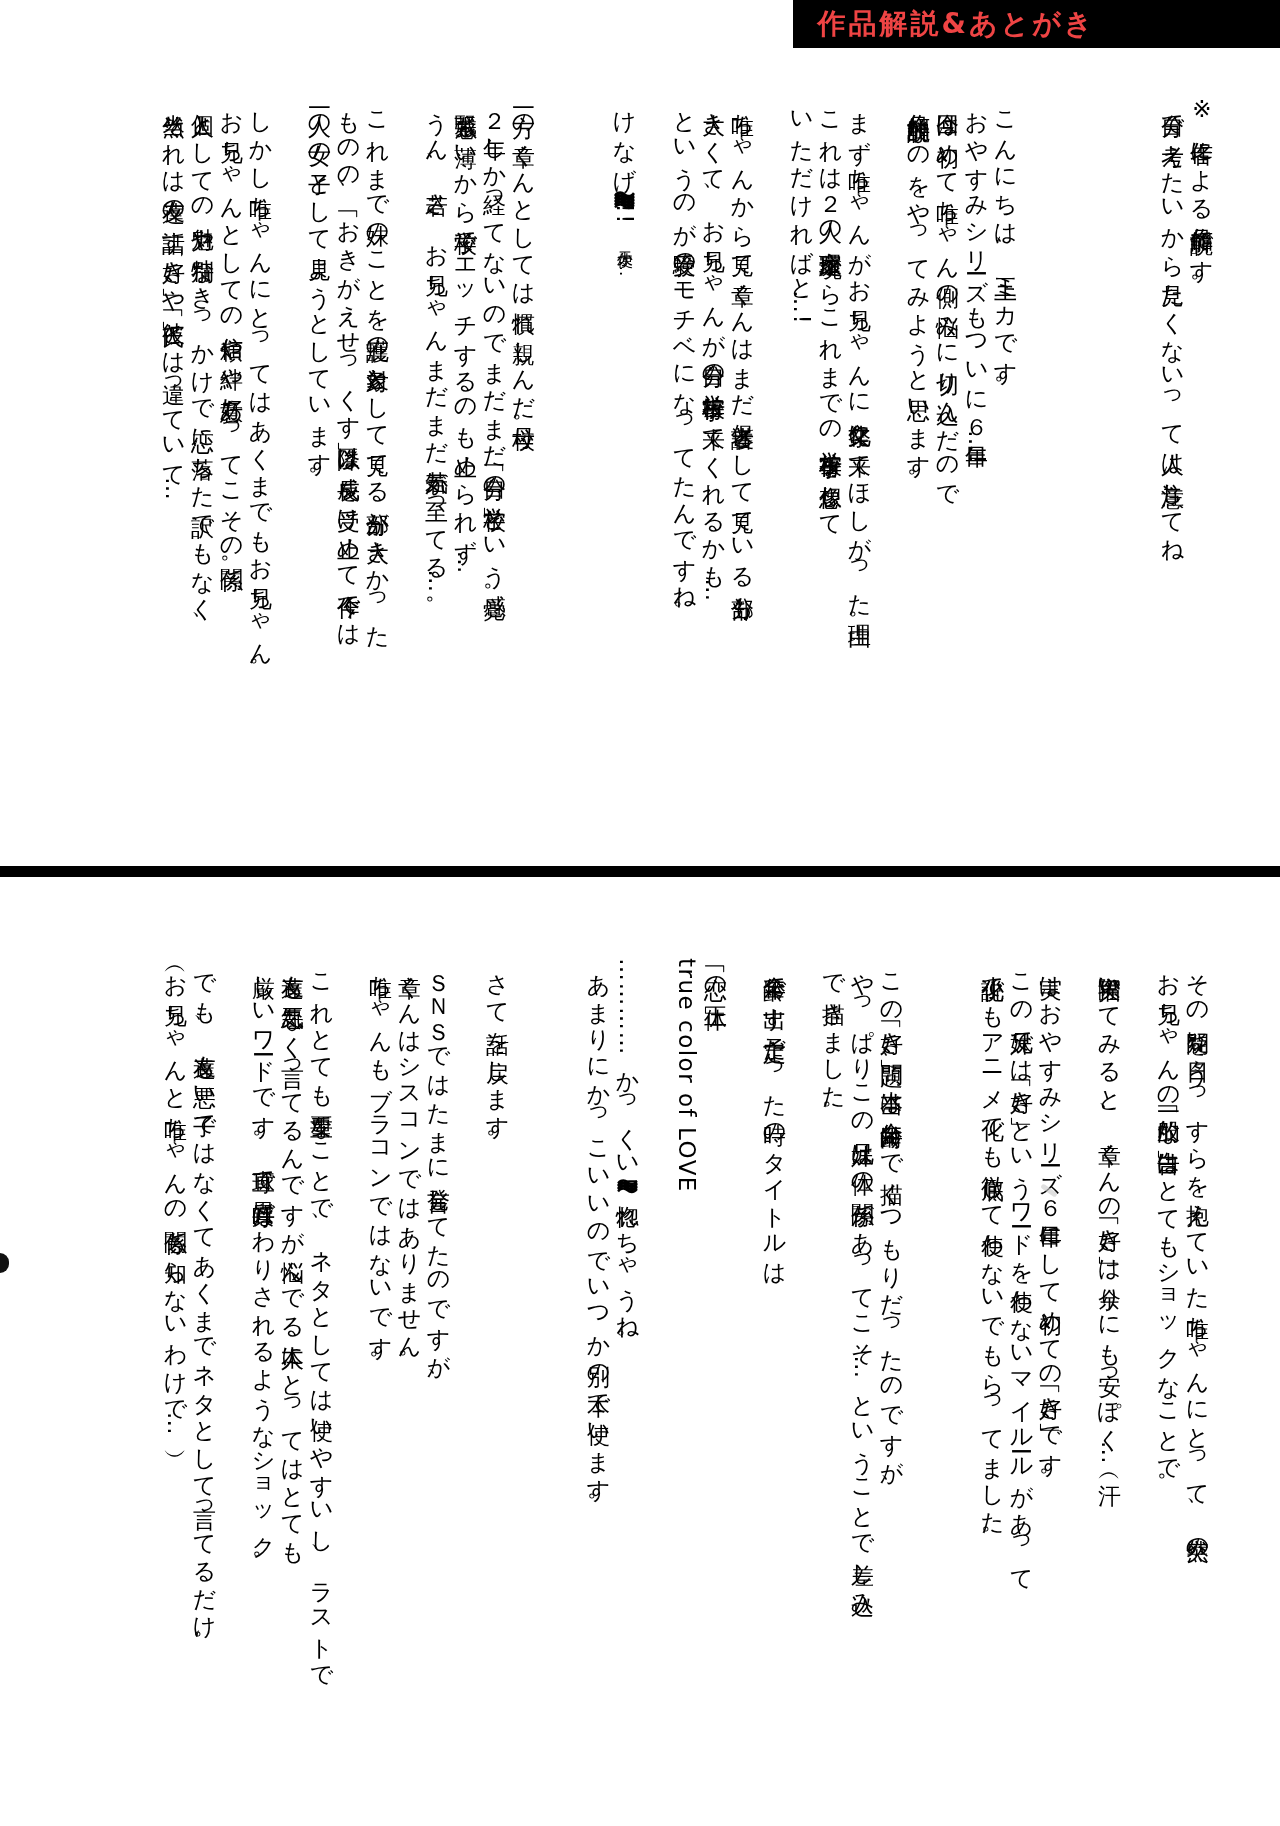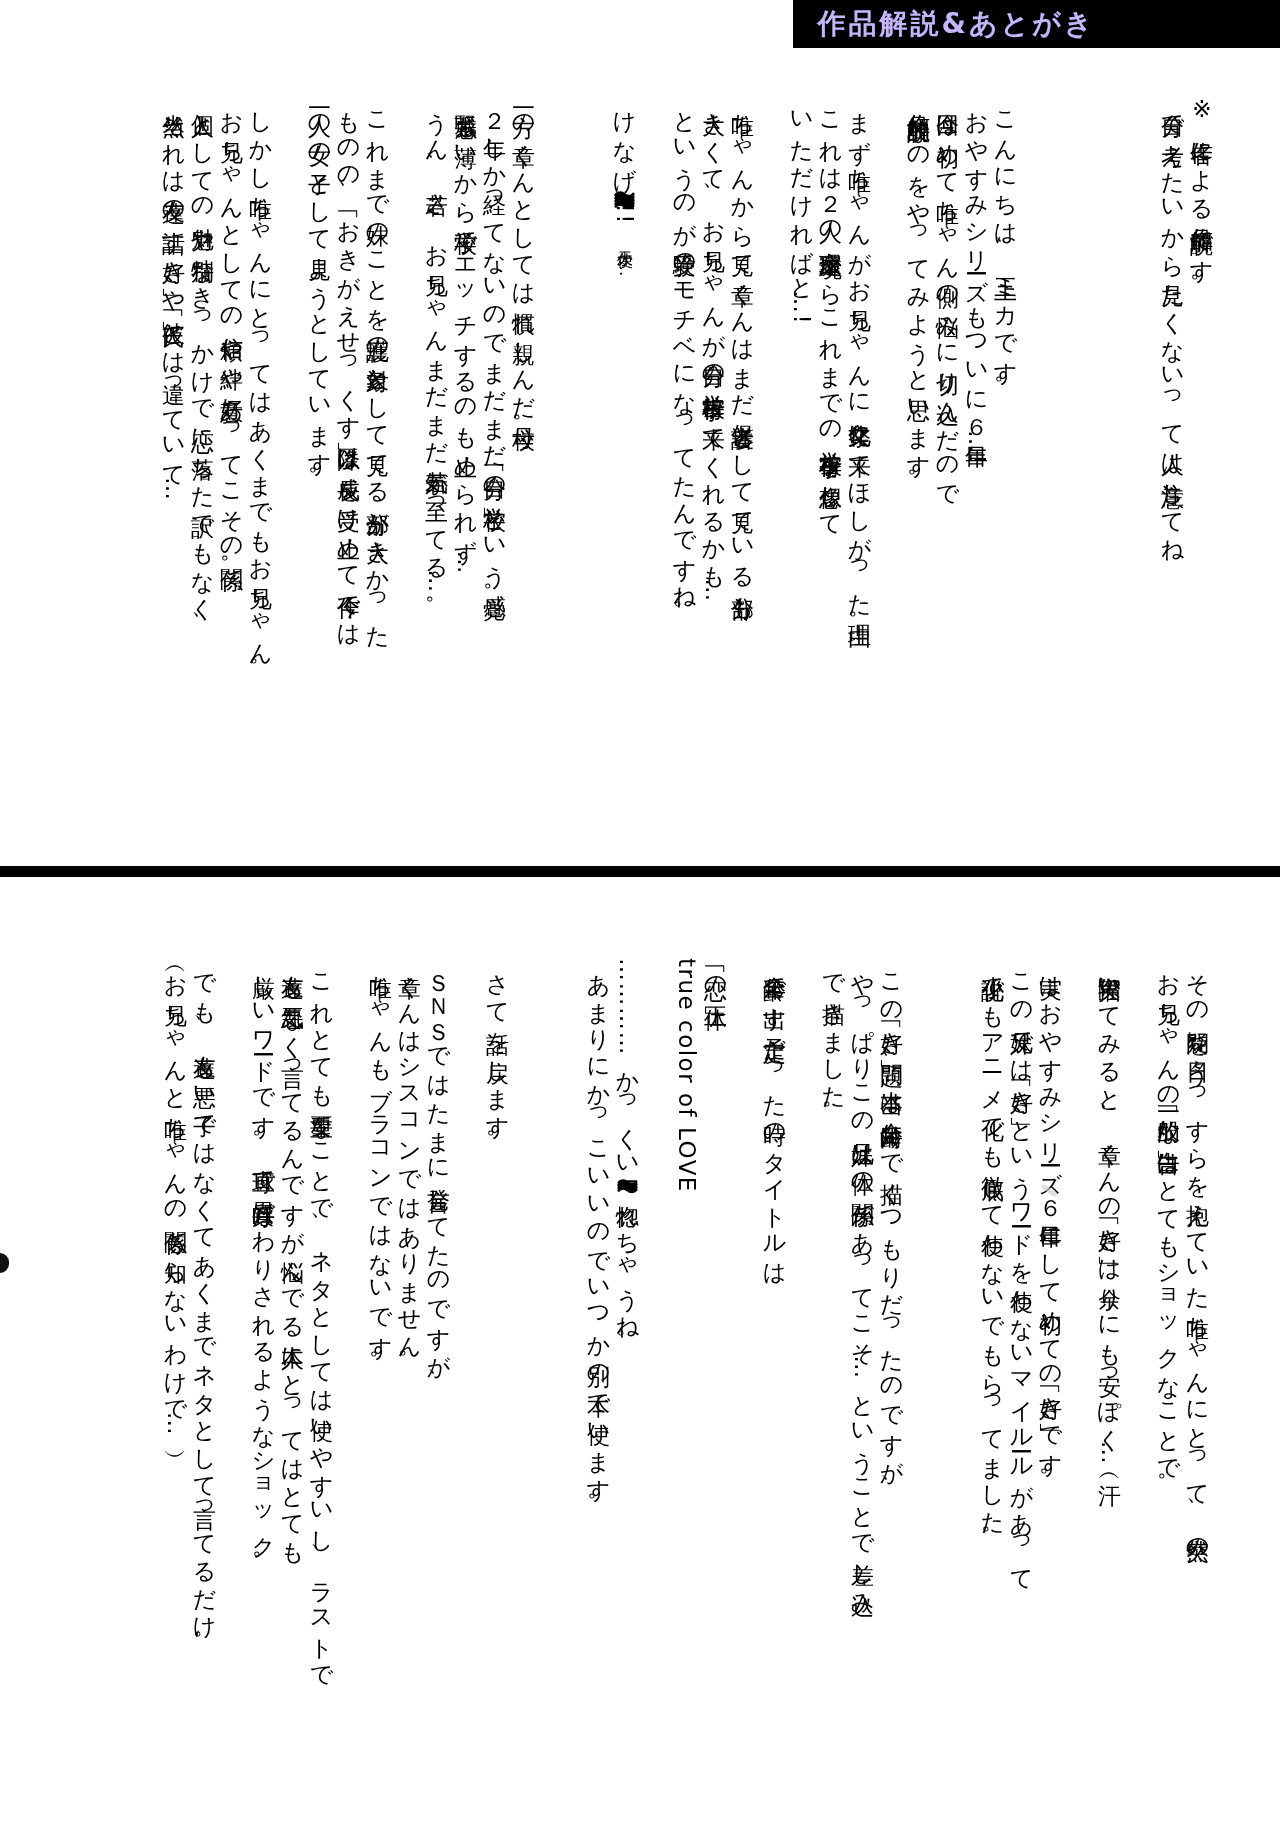--- a/index.html
+++ b/index.html
@@ -9,21 +9,21 @@
     position:relative; overflow:hidden;
     font-family:"DejaVu Sans","Liberation Sans",sans-serif;
   }
   .header-bar {
     position:absolute; top:0; left:793px; right:0; height:48px;
     background:#000;
     display:flex; align-items:center; justify-content:center;
     padding-right:160px; box-sizing:border-box;
   }
   .header-title {
-    color:#c4b5fd; font-weight:bold; font-size:28px; letter-spacing:3px;
+    color:#ef4444; font-weight:bold; font-size:28px; letter-spacing:3px;
     white-space:nowrap;
   }
   .divider {
     position:absolute; top:866px; left:0; width:1280px; height:11px;
     background:#000;
   }
   .vtext {
     position:absolute;
     writing-mode:vertical-rl;
     text-orientation:mixed;

